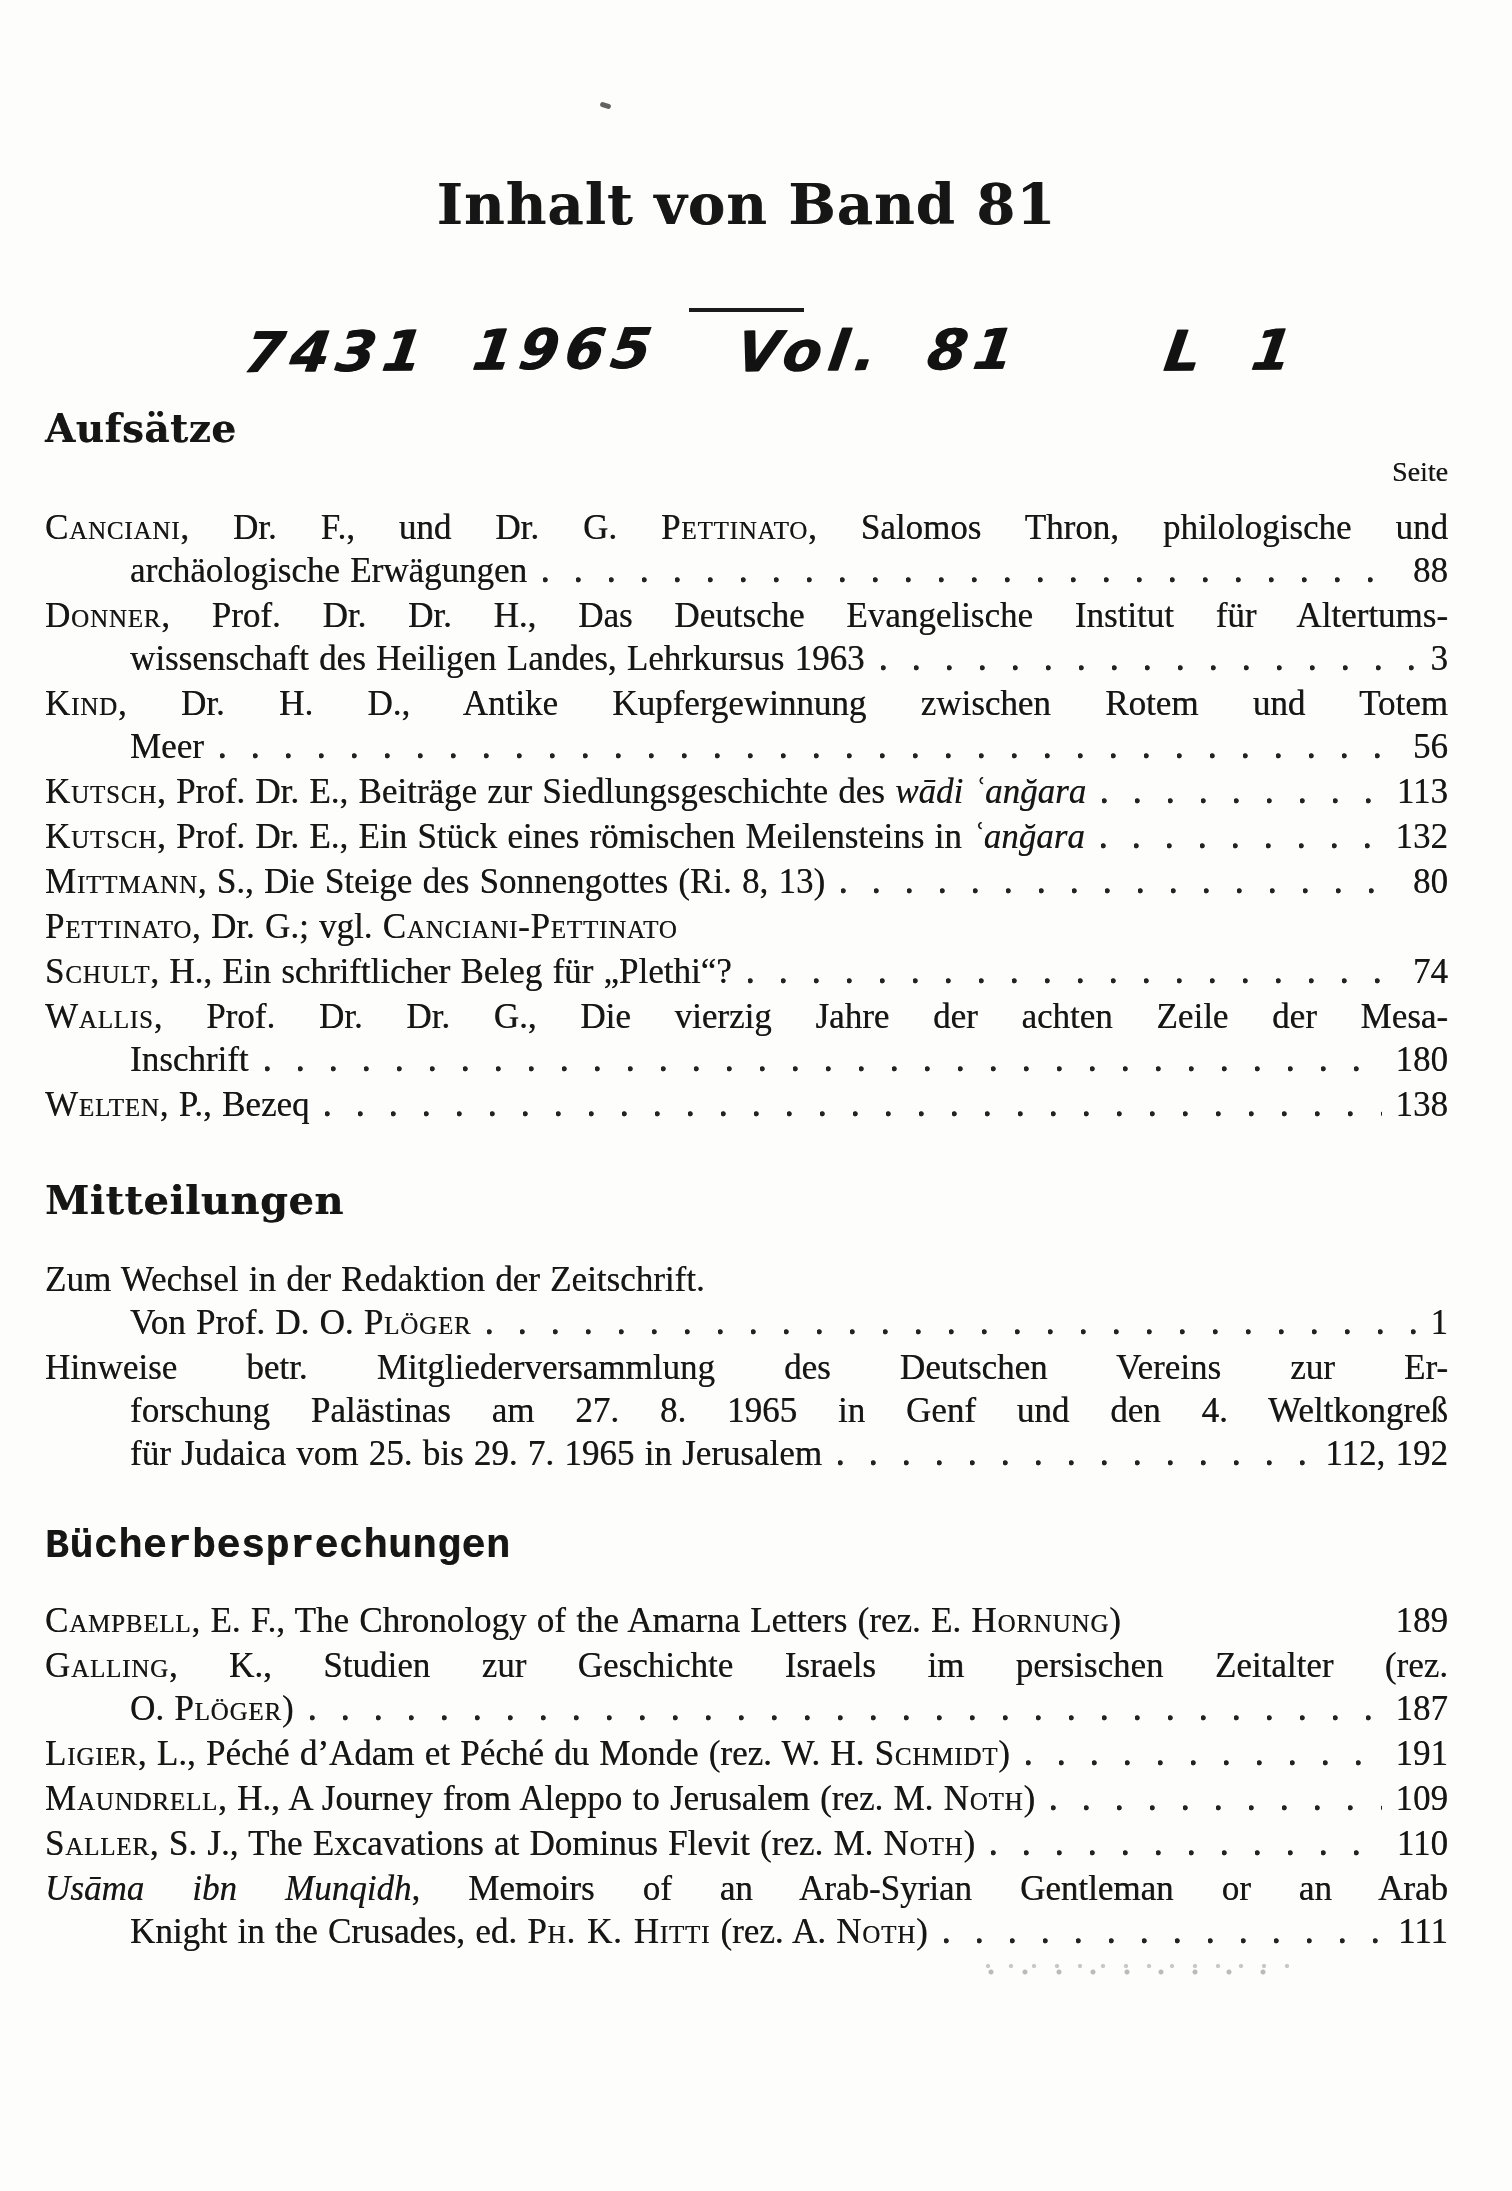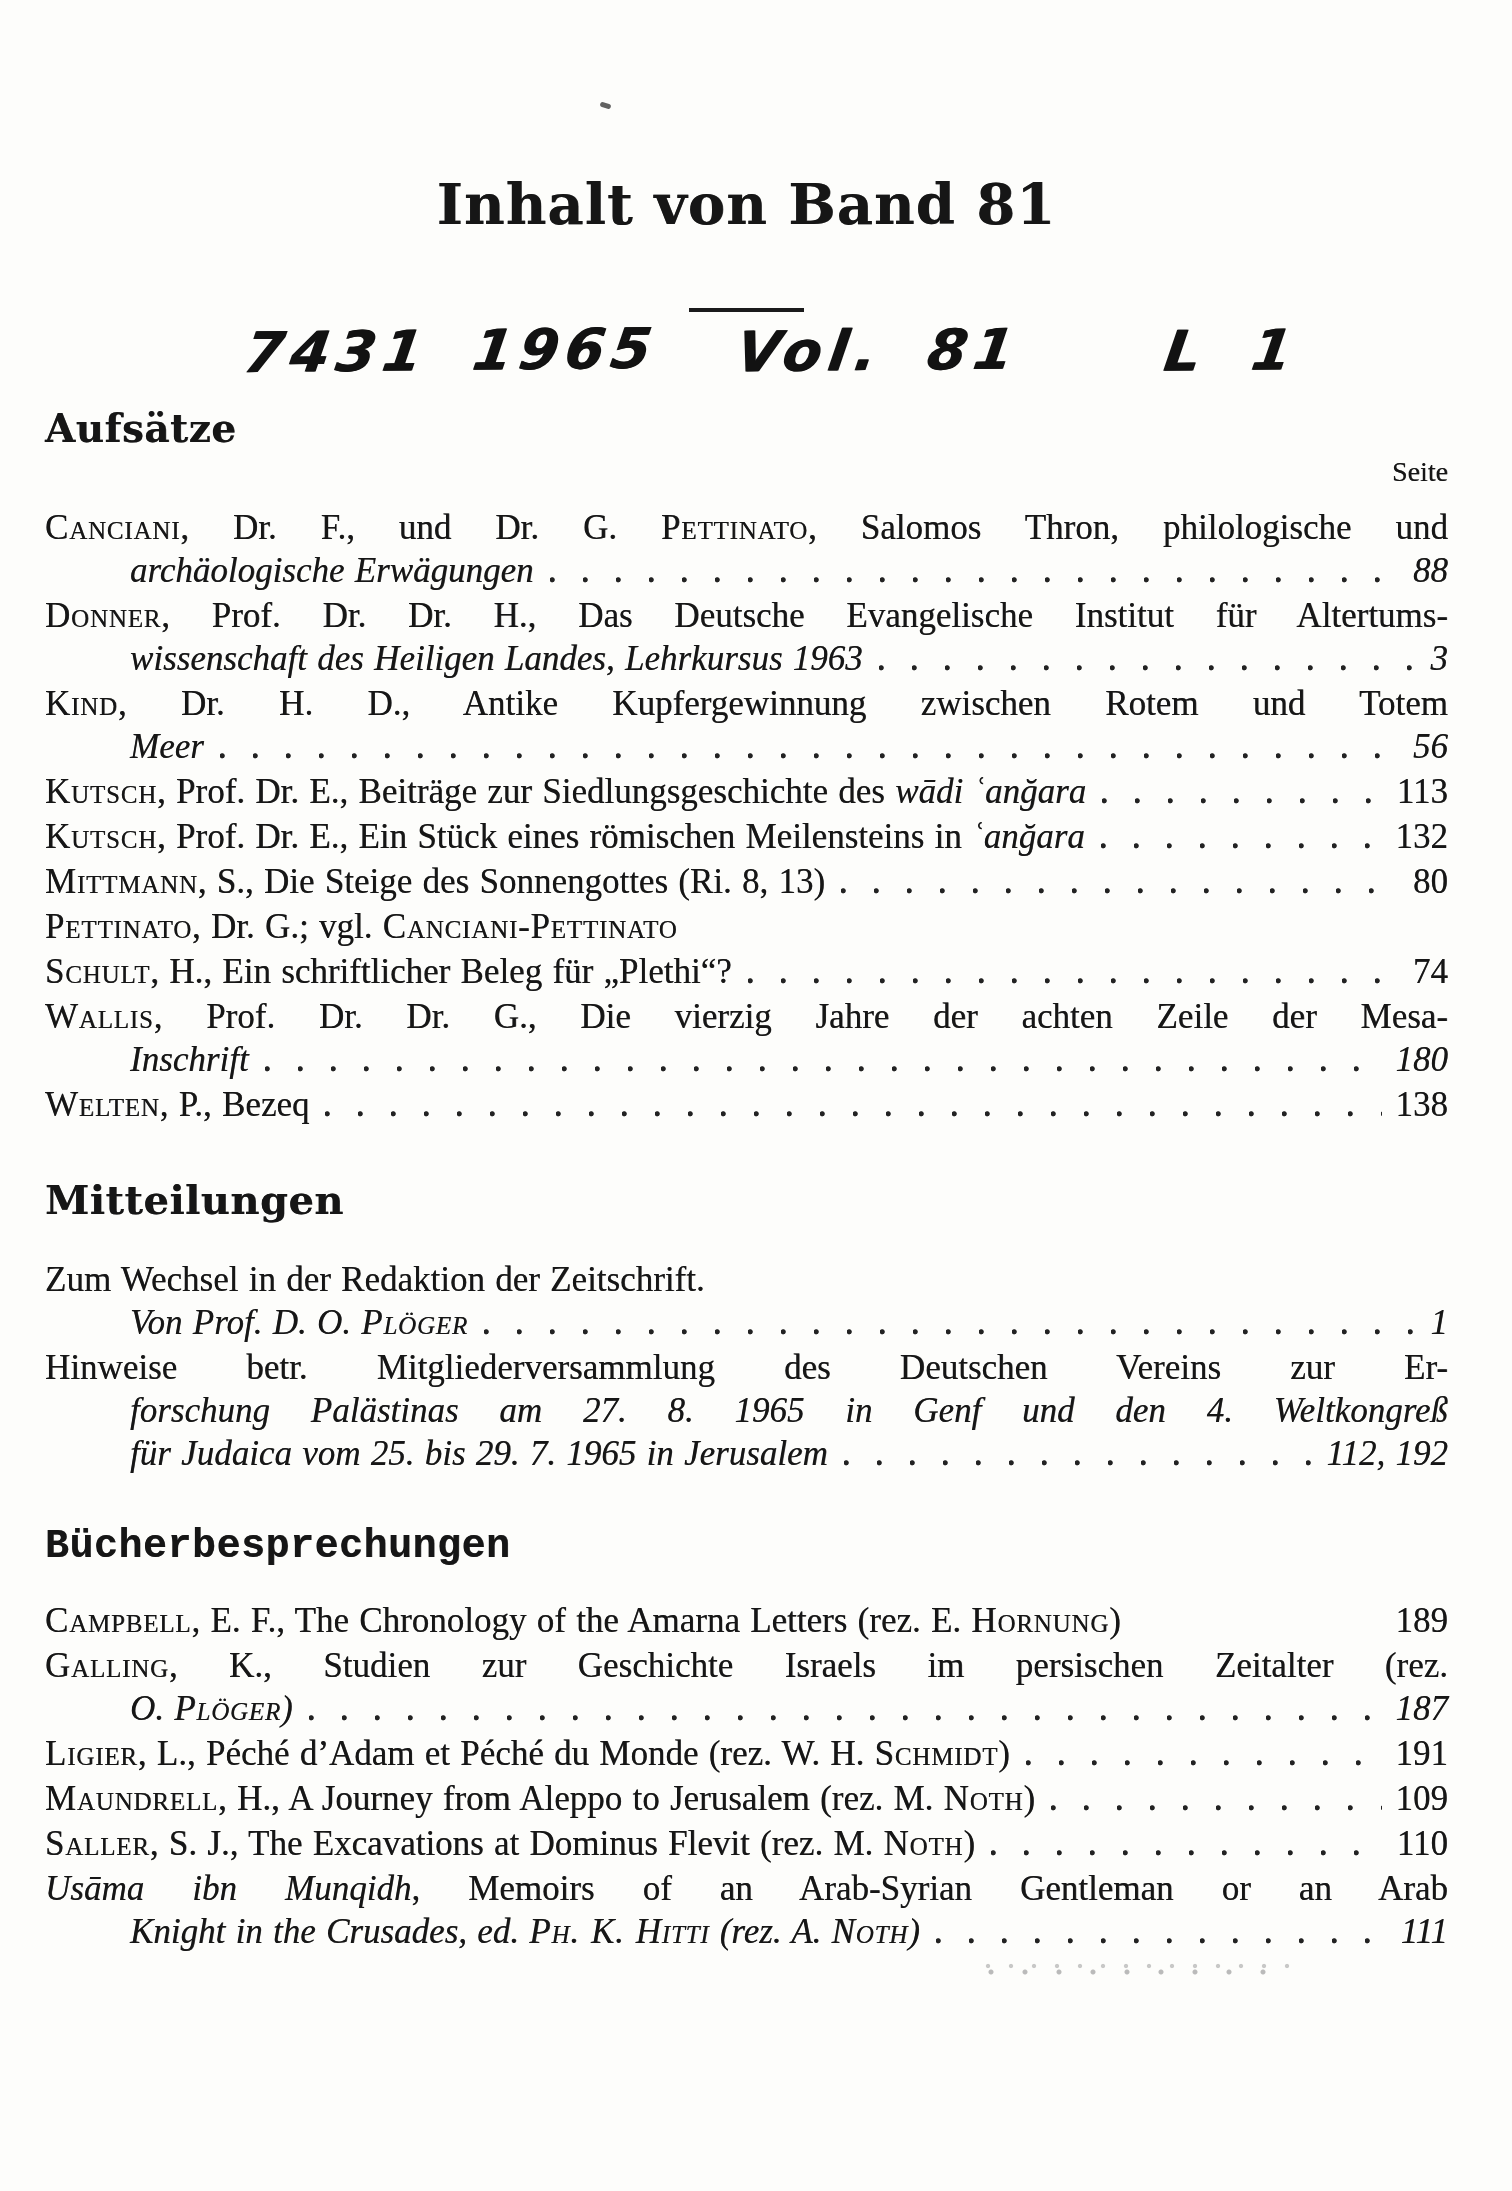--- a/index.html
+++ b/index.html
@@ -60,21 +60,21 @@
     word-spacing:1.5px;
   }
   .entries-0{margin-top:20px;}
   .entries-1{margin-top:34px;}
   .entries-2{margin-top:28px;}
   .entry{margin:0 0 2px;}
   .line{min-height:43px;}
   .line.has-page{display:flex;}
   .line.has-page .txt{white-space:nowrap;}
   .line.justify{display:block;text-align:justify;text-align-last:justify;}
-  .line.indent{padding-left:85px;font-style:italic;}
+  .line.indent{padding-left:85px;}
   .leader{
     flex:1 1 auto;
     align-self:flex-end;
     height:6px;
     margin:0 14px 9px 16px;
     background-image:radial-gradient(circle at 2.2px 2.8px,#222 2.1px,rgba(0,0,0,0) 3px);
     background-size:33px 6px;
     background-repeat:repeat-x;
   }
   .spacer{flex:1 1 auto;}

